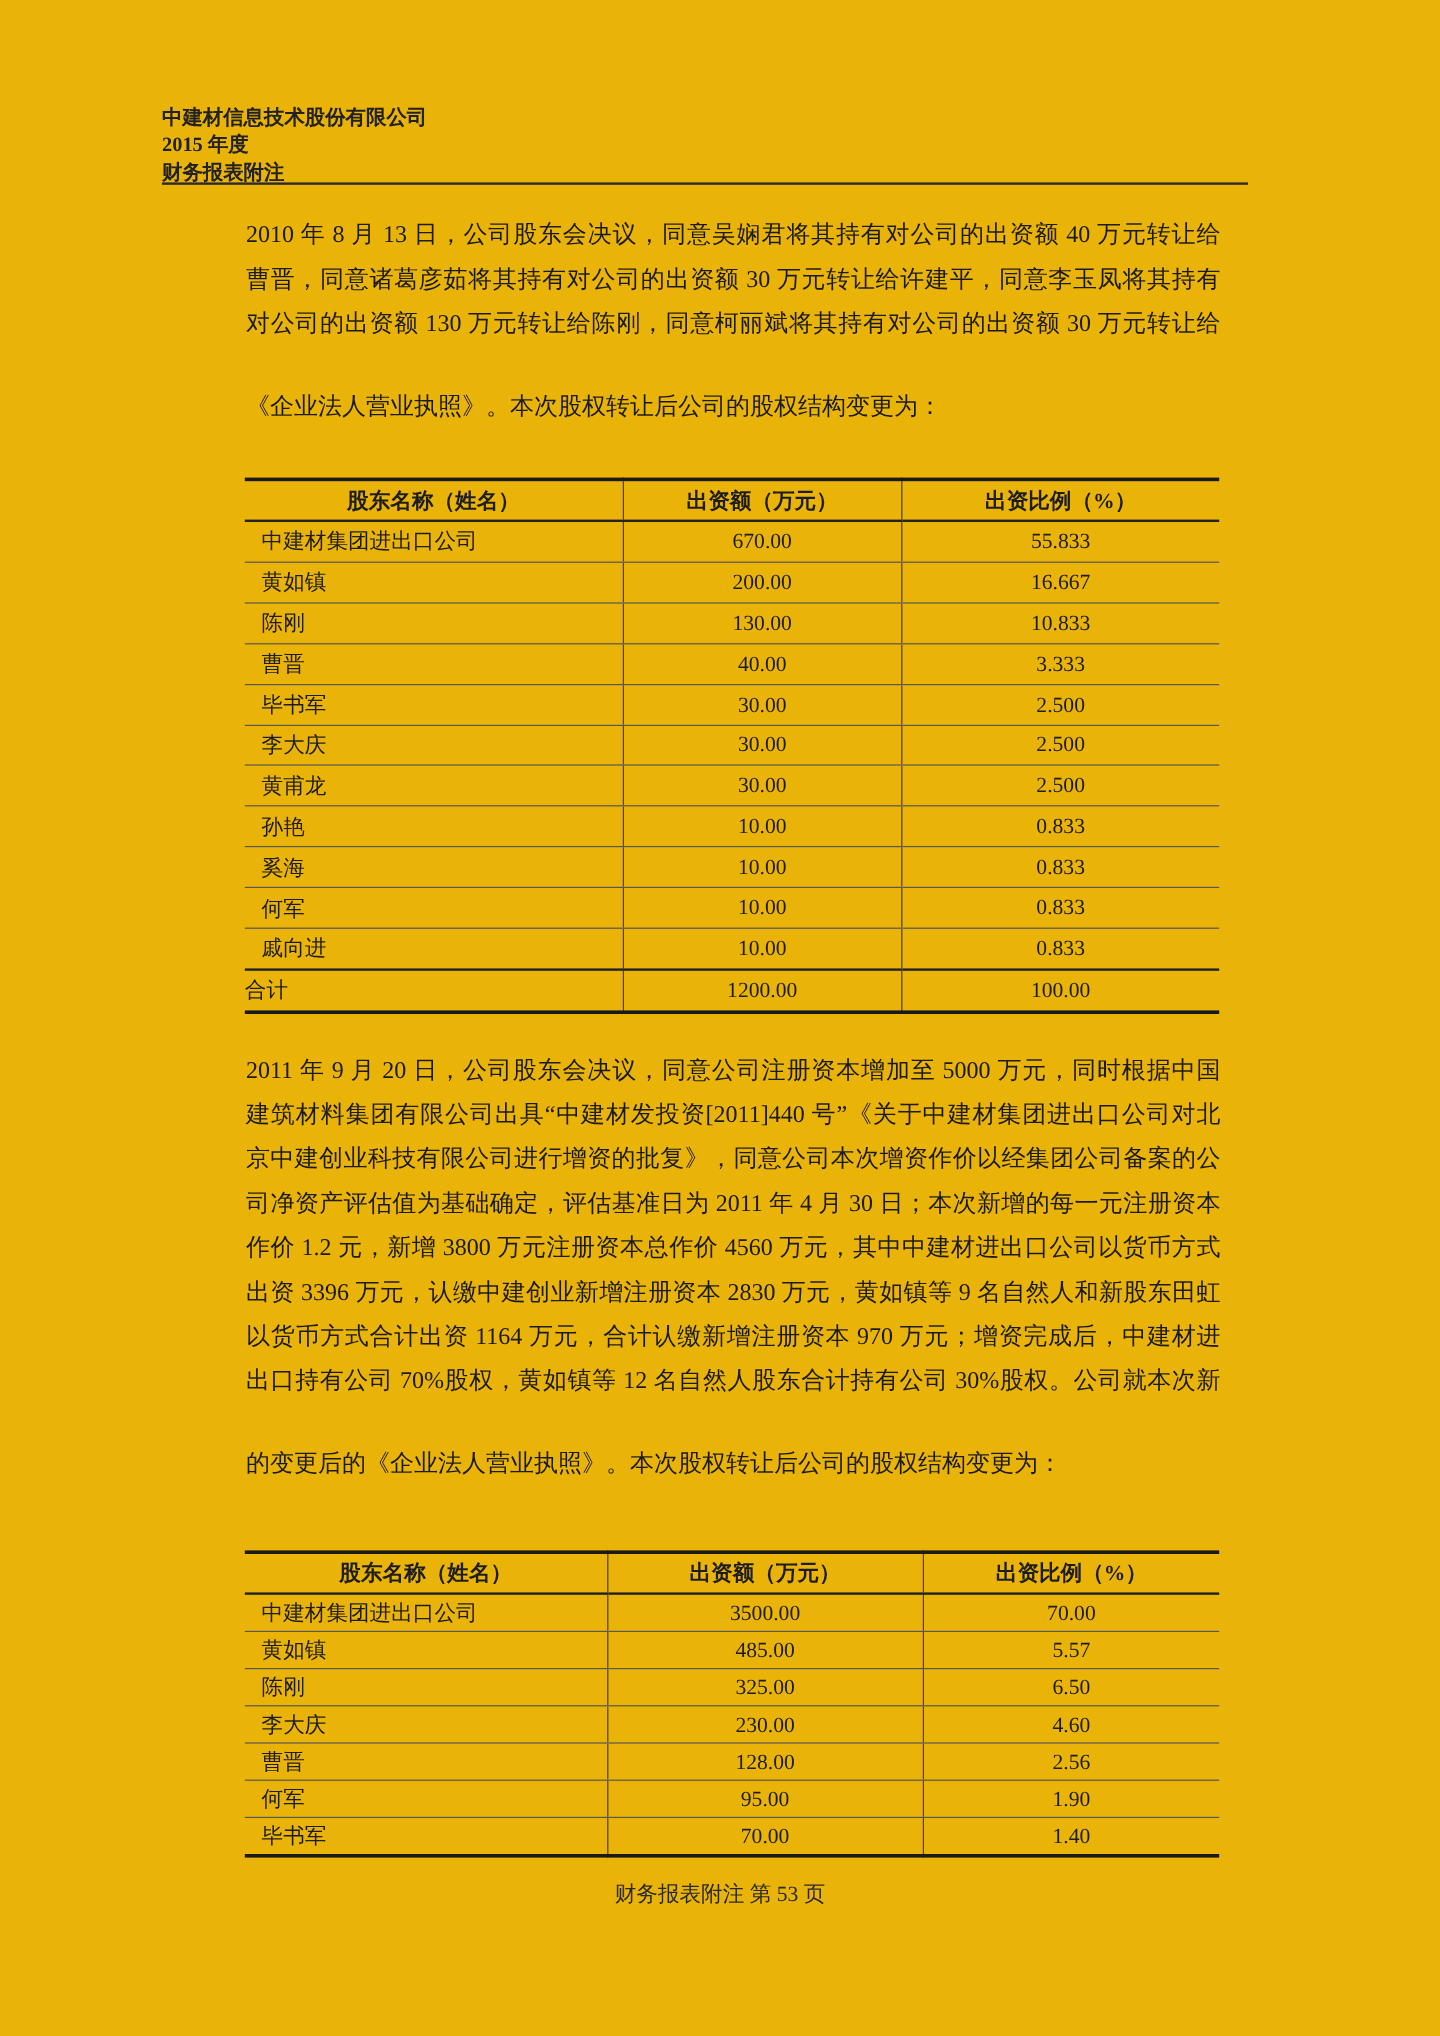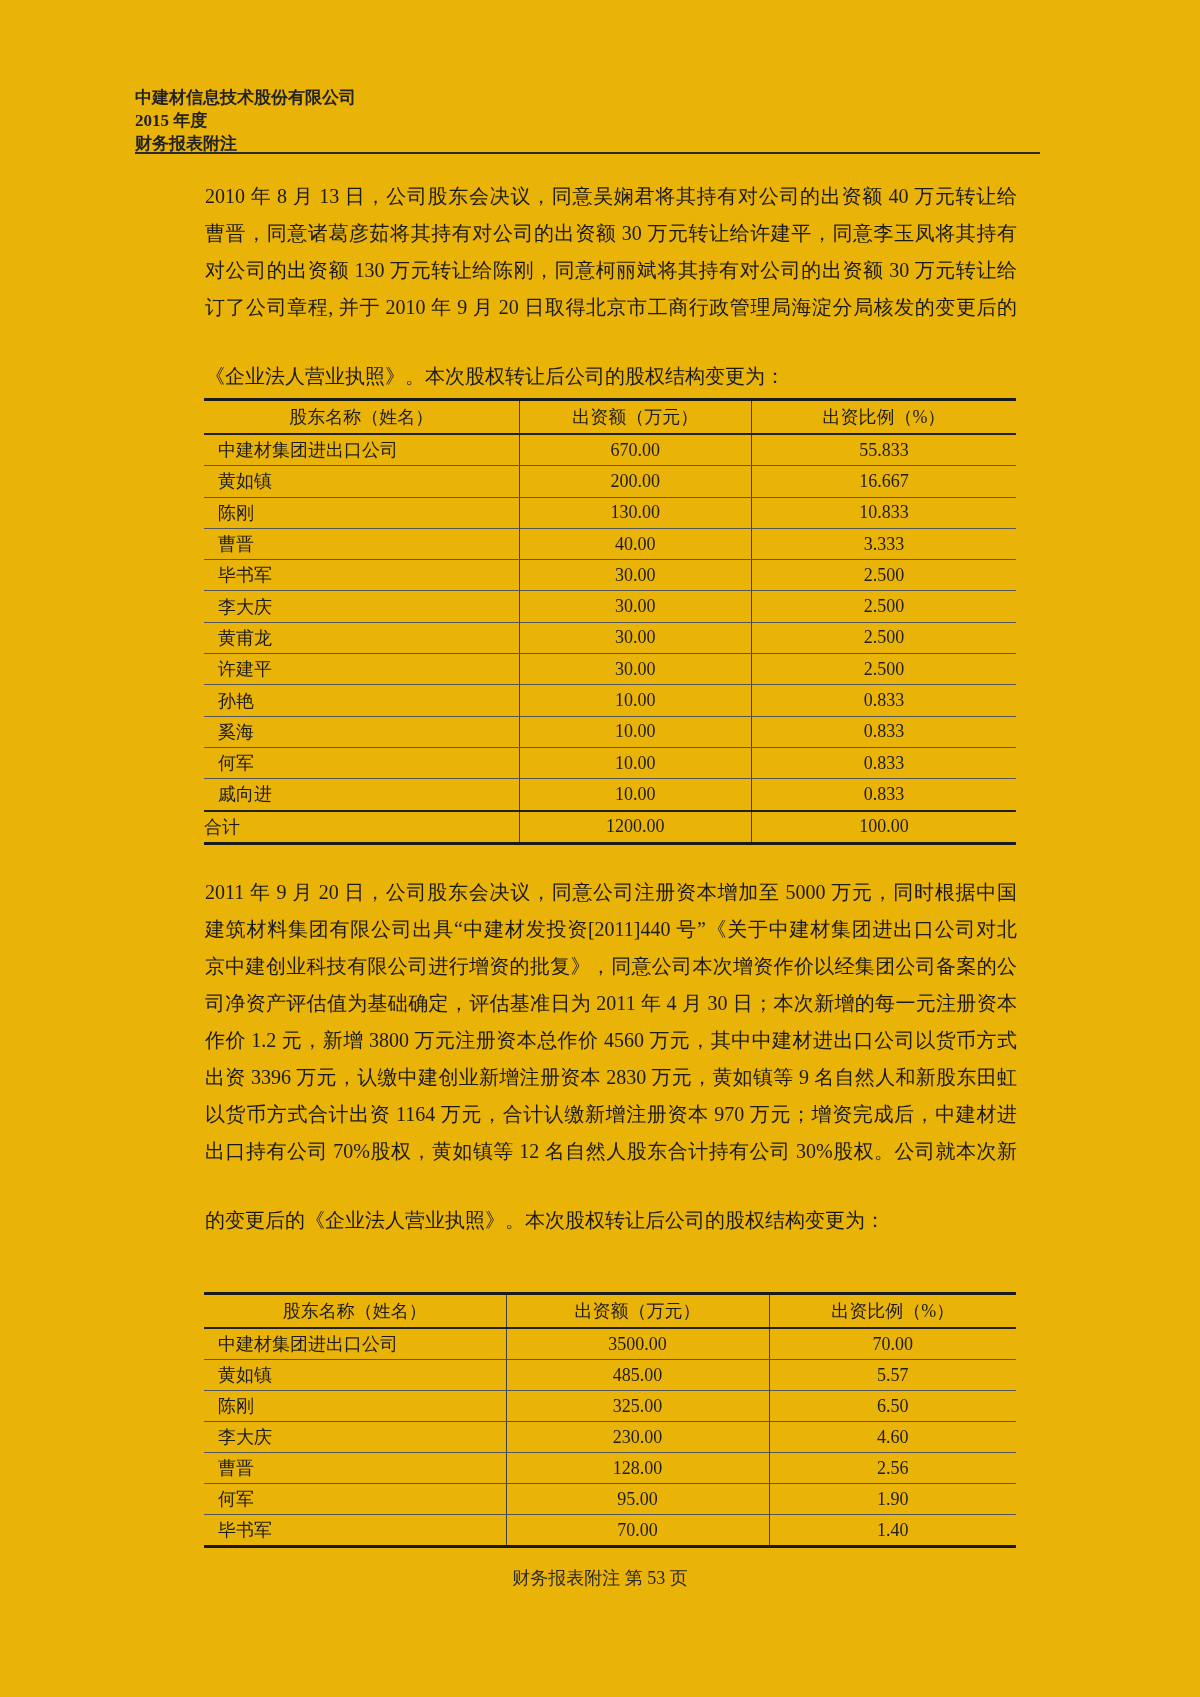--- a/index.html
+++ b/index.html
@@ -59,21 +59,21 @@
     width: 812px;
     border-collapse: collapse;
     table-layout: fixed;
     font-size: 18px;
     color: #1d1d1d;
   }
   .table-1 { top: 398px; height: 447px; }
   .table-2 { top: 1292px; height: 240px; }
   .shares-table { border-top: 3px solid #1a1a1a; border-bottom: 3px solid #1a1a1a; }
   .shares-table th {
-    font-weight: normal;
+    font-weight: bold;
     border-bottom: 2px solid #222;
     padding: 4px 2px;
   }
   .shares-table td {
     border-bottom: 1px solid #565656;
     padding: 3px 2px;
   }
   .shares-table tr:last-child td { border-bottom: none; }
   .shares-table th + th, .shares-table td + td { border-left: 1px solid #3e3e3e; }
   .shares-table td.c0 { text-align: left; padding-left: 14px; }
@@ -102,21 +102,20 @@
     <div>中建材信息技术股份有限公司</div>
     <div>2015 年度</div>
     <div>财务报表附注</div>
   </div>
   <div class="header-rule"></div>
 
   <div class="paragraph para-1">
       <div class="para-line">2010 年 8 月 13 日，公司股东会决议，同意吴娴君将其持有对公司的出资额 40 万元转让给</div>
       <div class="para-line">曹晋，同意诸葛彦茹将其持有对公司的出资额 30 万元转让给许建平，同意李玉凤将其持有</div>
       <div class="para-line">对公司的出资额 130 万元转让给陈刚，同意柯丽斌将其持有对公司的出资额 30 万元转让给</div>
-      <div class="para-line">订了公司章程, 并于 2010 年 9 月 20 日取得北京市工商行政管理局海淀分局核发的变更后的</div>
       <div class="para-line last">《企业法人营业执照》。本次股权转让后公司的股权结构变更为：</div>
     </div>
 
   <table class="shares-table table-1">
     <colgroup>
       <col class="t1-c0">
         <col class="t1-c1">
         <col class="t1-c2">
     </colgroup>
     <thead>
@@ -156,25 +155,20 @@
           <td class="c0">李大庆</td>
           <td class="c1">30.00</td>
           <td class="c2">2.500</td>
         </tr>
         <tr>
           <td class="c0">黄甫龙</td>
           <td class="c1">30.00</td>
           <td class="c2">2.500</td>
         </tr>
         <tr>
-          <td class="c0">许建平</td>
-          <td class="c1">30.00</td>
-          <td class="c2">2.500</td>
-        </tr>
-        <tr>
           <td class="c0">孙艳</td>
           <td class="c1">10.00</td>
           <td class="c2">0.833</td>
         </tr>
         <tr>
           <td class="c0">奚海</td>
           <td class="c1">10.00</td>
           <td class="c2">0.833</td>
         </tr>
         <tr>

